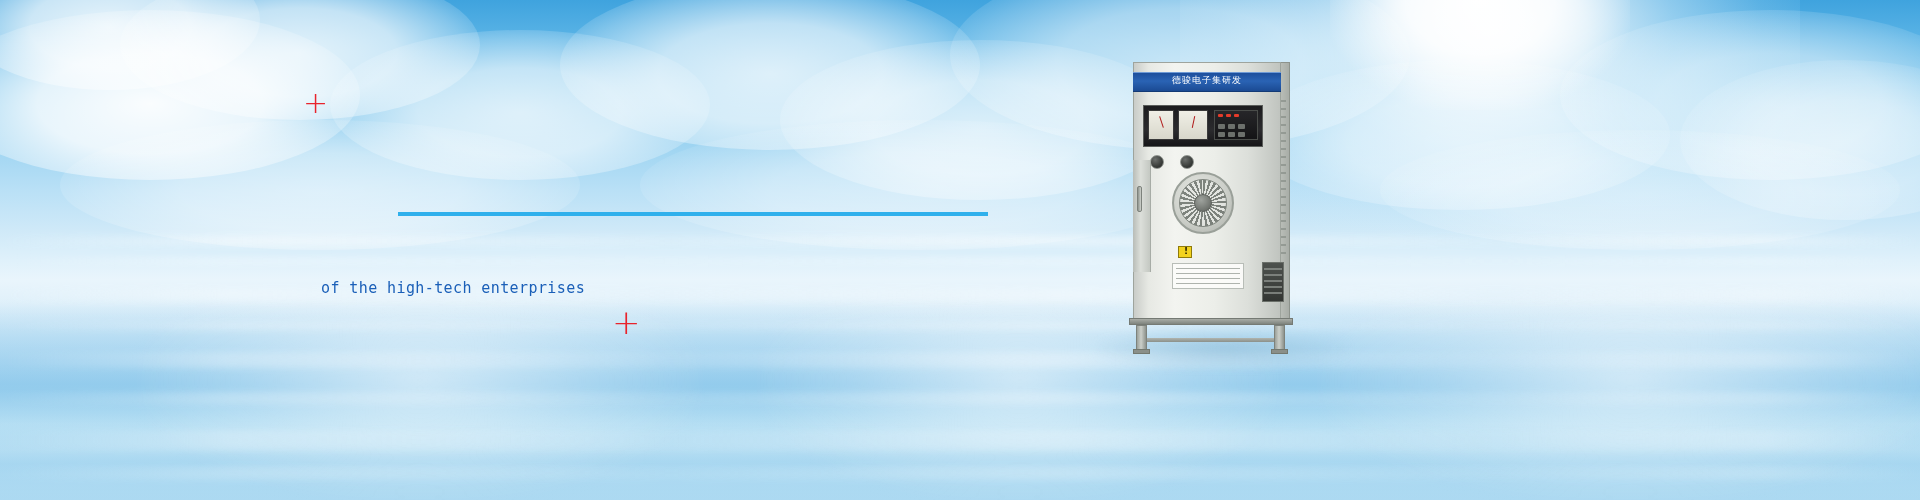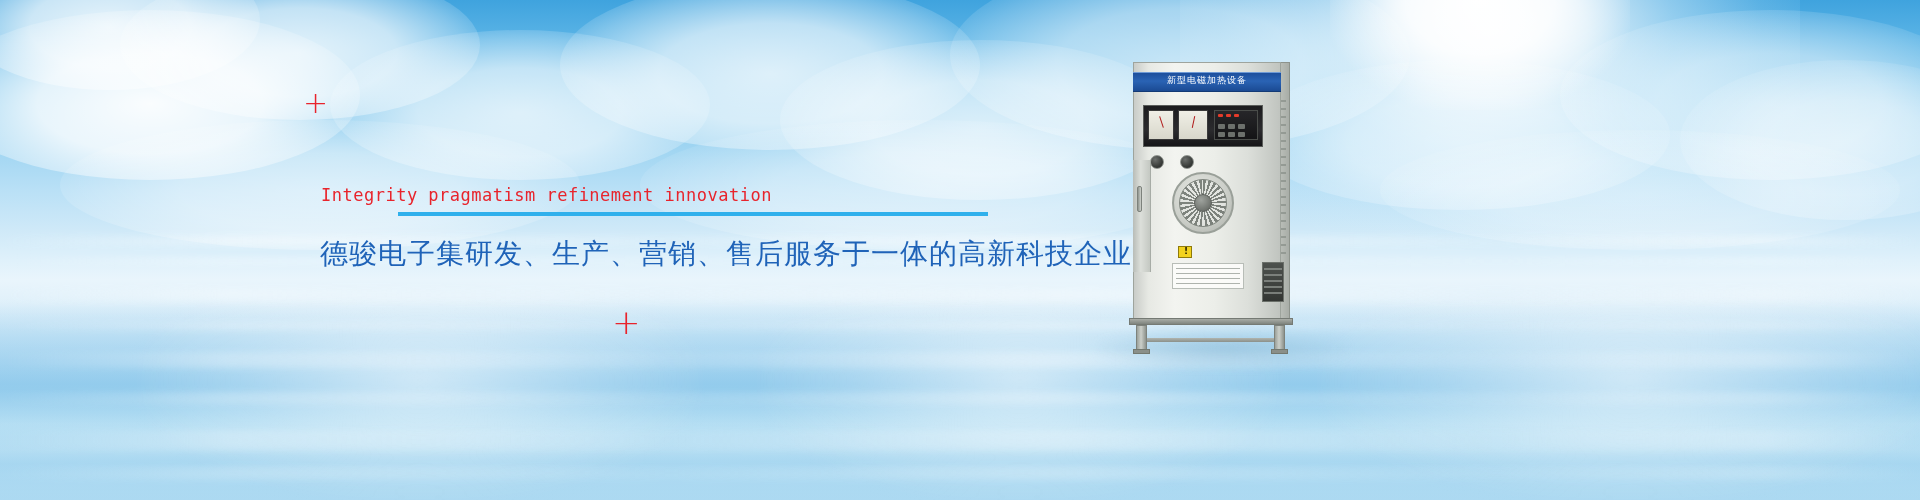--- a/index.html
+++ b/index.html
@@ -379,27 +379,26 @@
   <div class="streak s4"></div>
   <div class="streak s5"></div>
   <div class="streak s6"></div>
   <div class="streak s7"></div>
   <div class="streak s8"></div>
 
   <div class="plus plus-a">+</div>
   <div class="plus plus-b">+</div>
 
 
-  <div class="sub-en-red">Integrity  pragmatism  refinement  innovation</div>
 
   <div class="divider"></div>
 
-  <div class="sub-cn">德骏电子集研发、生产、营销、售后服务于一体的高新科技企业</div>
 
   <div class="sub-en-blue">
+    <div>of the high-tech enterprises</div>
   </div>
 
   <div class="mach-shadow"></div>
 
   <div class="cab-side"></div>
   <div class="vent" style="top:100px"></div>
   <div class="vent" style="top:108px"></div>
   <div class="vent" style="top:116px"></div>
   <div class="vent" style="top:124px"></div>
   <div class="vent" style="top:132px"></div>
@@ -415,21 +414,21 @@
   <div class="vent" style="top:212px"></div>
   <div class="vent" style="top:220px"></div>
   <div class="vent" style="top:228px"></div>
   <div class="vent" style="top:236px"></div>
   <div class="vent" style="top:244px"></div>
   <div class="vent" style="top:252px"></div>
 
   <div class="cab-body"></div>
 
   <div class="top-plate"></div>
-  <div class="top-plate-text">新型电磁加热设备</div>
+  <div class="top-plate-text">德骏电子集研发</div>
 
   <div class="panel"></div>
   <div class="meter m1"></div>
   <div class="m-needle n1"></div>
   <div class="meter m2"></div>
   <div class="m-needle n2"></div>
   <div class="keypad"></div>
   <div class="led led1"></div>
   <div class="led led2"></div>
   <div class="led led3"></div>

